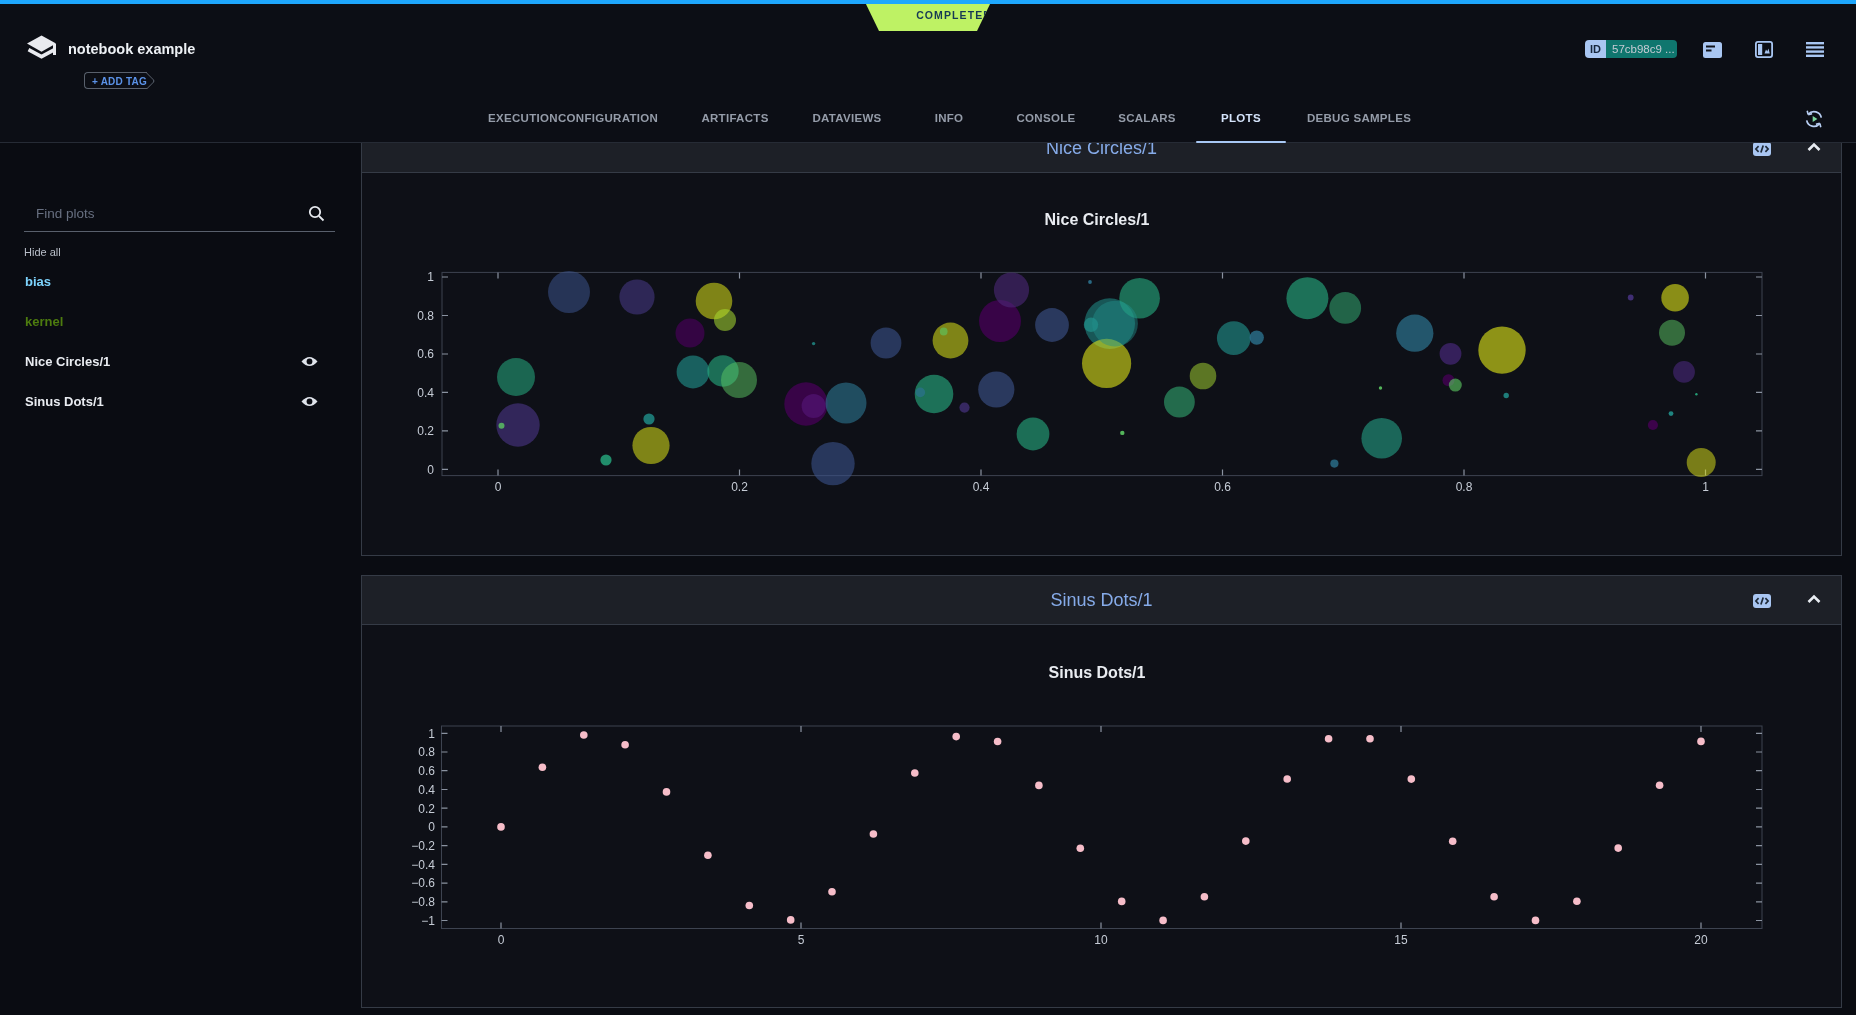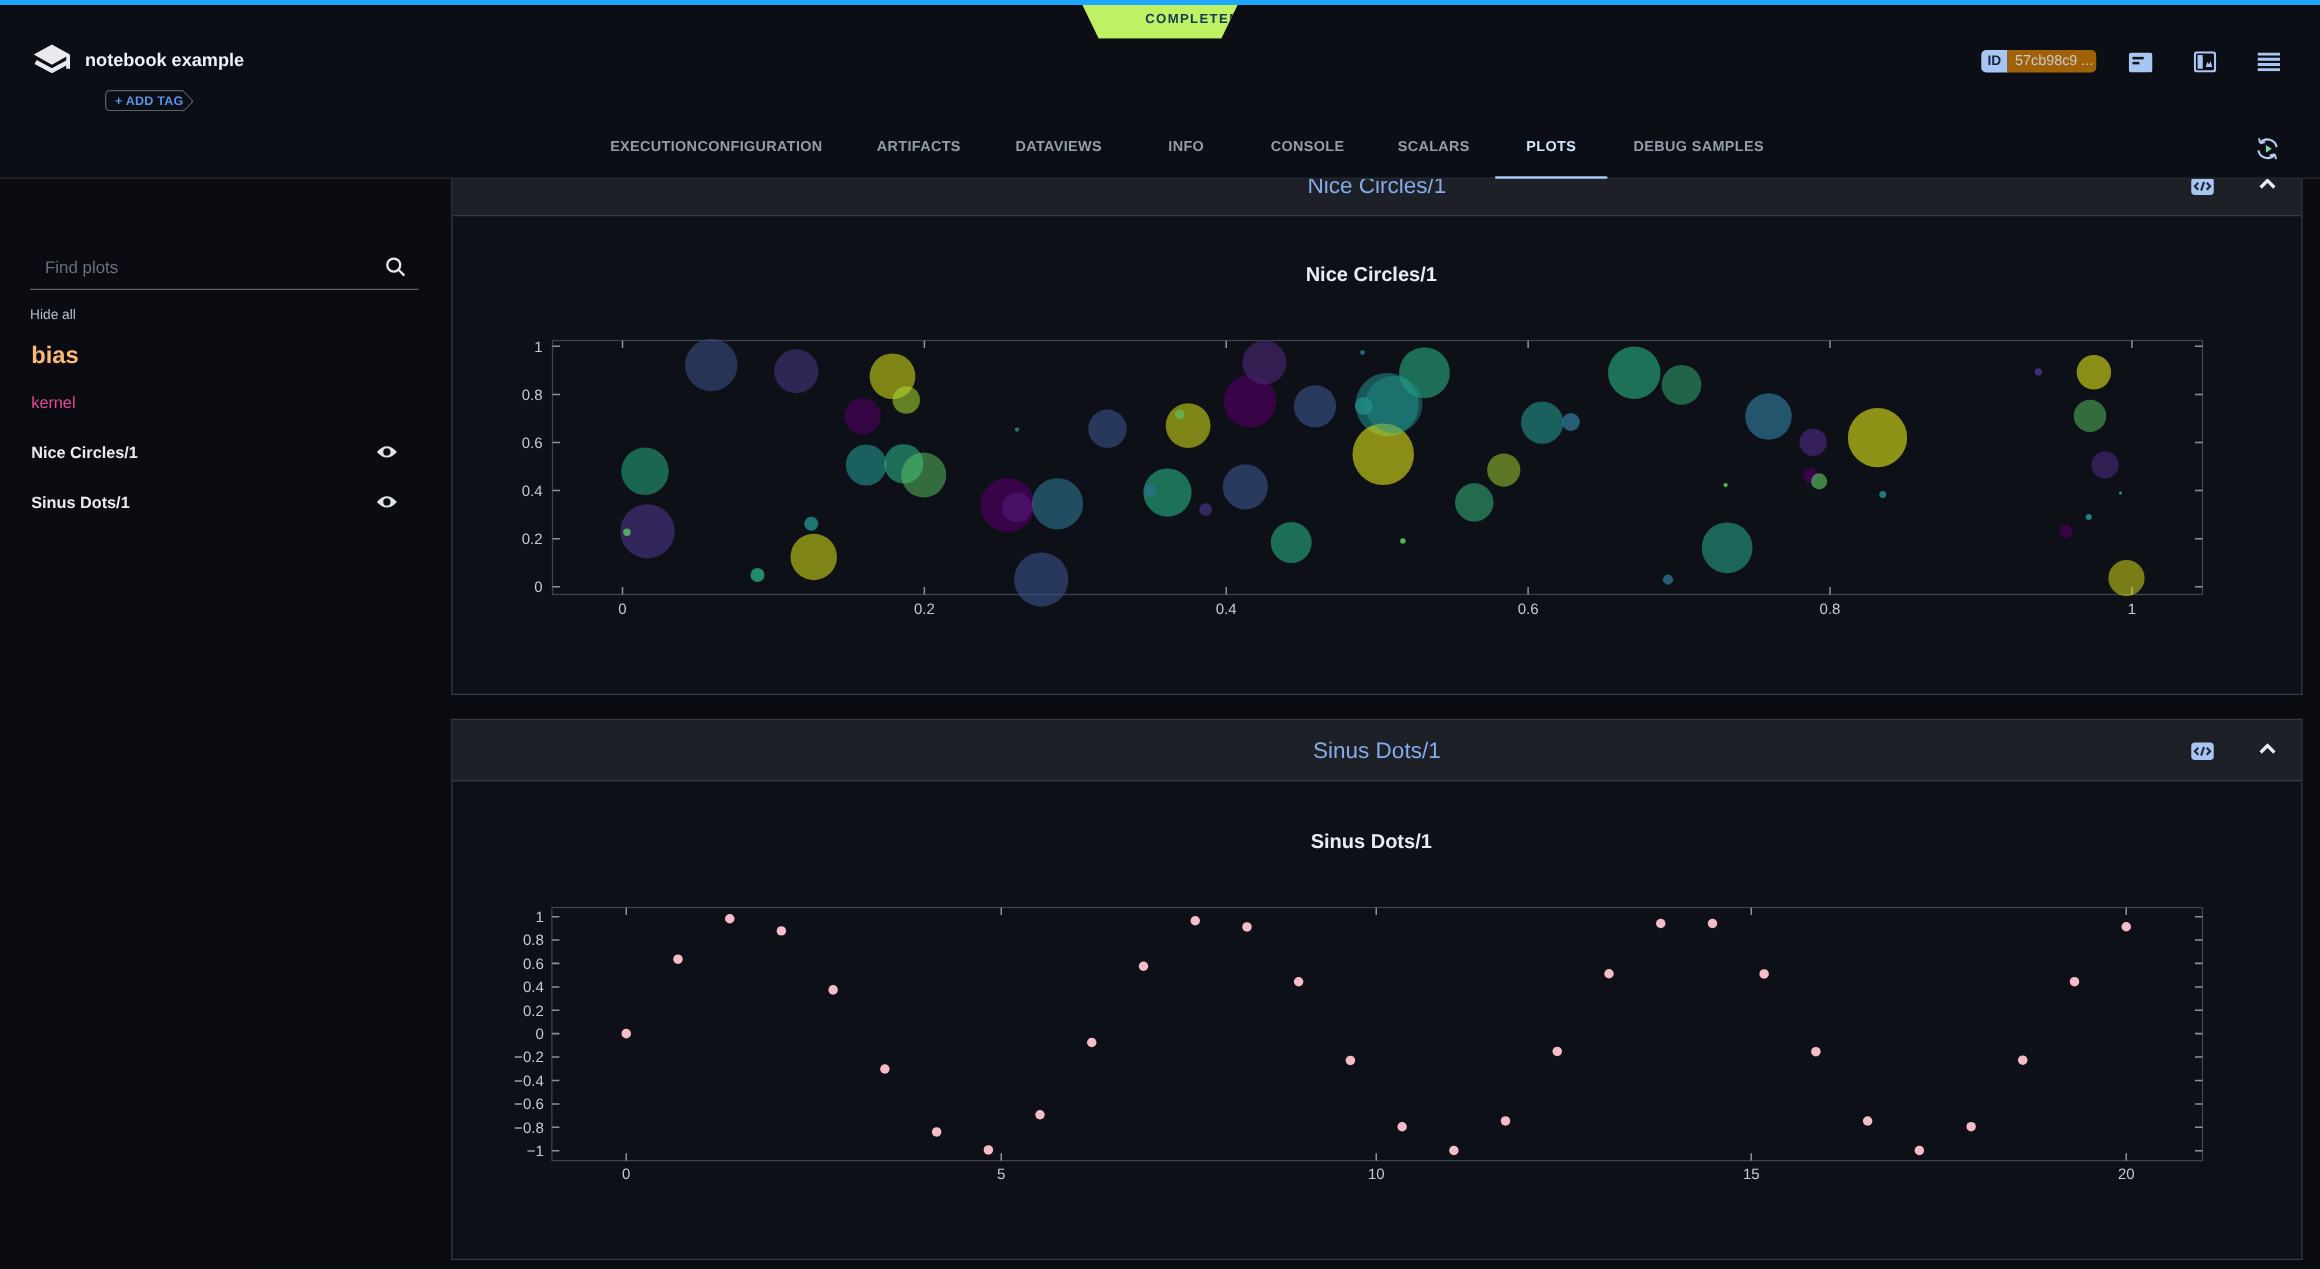--- a/index.html
+++ b/index.html
@@ -19,21 +19,21 @@
 #topbar { position:absolute; left:0; top:0; width:1856px; height:4px; background:#1ea7fd; z-index:12; }
 #ribbon { position:absolute; left:864px; top:0; width:128px; height:31px; background:#bef264; z-index:11;
   clip-path:polygon(0 0,128px 0,113px 31px,15px 31px); color:#173a54; font-size:10.5px; font-weight:bold;
   letter-spacing:1.1px; text-align:right; line-height:30px; }
 #title { position:absolute; left:68px; top:41px; font-size:14.5px; font-weight:bold; color:#edf0f4; z-index:11; }
 .tag { position:absolute; left:84px; top:72px; width:63px; height:17px; border:1px solid #59606c; border-radius:4px 0 0 4px; border-right:none; z-index:11; }
 .tagpoint { position:absolute; left:141px; top:74.6px; width:12px; height:12px; border-top:1px solid #59606c; border-right:1px solid #59606c; transform:rotate(45deg); border-radius:0 3px 0 0; z-index:11; }
 .tagtext { position:absolute; left:92px; top:76px; font-size:10px; font-weight:bold; color:#5b92e8; letter-spacing:.2px; z-index:12; }
 #idchip { position:absolute; left:1585px; top:40px; height:18px; z-index:11; font-weight:bold; }
 #idchip .a { display:inline-block; width:21px; height:18px; background:#a9c6f2; color:#16263d; font-size:11px; border-radius:4px 0 0 4px; text-align:center; line-height:18px; vertical-align:top; }
-#idchip .b { display:inline-block; width:71px; height:18px; background:#a16207; color:#c6cbd4; font-size:11.5px; font-weight:normal; border-radius:0 4px 4px 0; line-height:18px; padding-left:6px; vertical-align:top; }
+#idchip .b { display:inline-block; width:71px; height:18px; background:#0f766e; color:#c6cbd4; font-size:11.5px; font-weight:normal; border-radius:0 4px 4px 0; line-height:18px; padding-left:6px; vertical-align:top; }
 
 
 .tab { position:absolute; top:112px; transform:translateX(-50%); font-size:11.5px; font-weight:bold; letter-spacing:.3px; color:#959ca9; z-index:11; white-space:nowrap; }
 .tab.active { color:#d5e4fb; }
 #tabline { position:absolute; left:1196px; top:140.5px; width:90px; height:2.5px; background:#a8c8f4; border-radius:1px; z-index:11; }
 
 
 .side { position:absolute; z-index:5; }
 </style>
 </head>
@@ -192,22 +192,22 @@
   </svg>
 </div>
 
 <div class="side" style="left:24px;top:206px;font-size:13.5px;color:#687081;margin-left:12px;">Find plots</div>
 <svg class="side" style="left:308px;top:205px;" width="17" height="17" viewBox="0 0 17 17">
       <circle cx="7" cy="7" r="5.2" stroke="#e6e9ee" stroke-width="1.8" fill="none"></circle>
       <path d="M11 11 L15.5 15.5" stroke="#e6e9ee" stroke-width="1.8"></path>
     </svg>
 <div class="side" style="left:24px;top:231px;width:311px;height:1px;background:#59606c;"></div>
 <div class="side" style="left:24px;top:246px;width:311px;text-align:left;font-size:11px;color:#b9bfc9;">Hide all</div>
-<div class="side" style="left:25px;top:274px;font-size:19px;font-weight:bold;color:#fdba74;">bias</div>
-<div class="side" style="left:25px;top:314px;font-size:13px;font-weight:normal;color:#ec4899;">kernel</div>
+<div class="side" style="left:25px;top:274px;font-size:13px;font-weight:bold;color:#7dd3fc;">bias</div>
+<div class="side" style="left:25px;top:314px;font-size:13px;font-weight:bold;color:#4d7c0f;">kernel</div>
 <div class="side" style="left:25px;top:354px;font-size:13px;font-weight:bold;color:#e9ecf1;">Nice Circles/1</div>
 <div class="side" style="left:25px;top:394px;font-size:13px;font-weight:bold;color:#e9ecf1;">Sinus Dots/1</div>
 <svg class="side" style="left:301px;top:355px;" width="17" height="13" viewBox="0 0 17 13">
       <path d="M0.5 6.5 Q8.5 -2.5 16.5 6.5 Q8.5 15.5 0.5 6.5 Z" fill="#dfe3ea"></path>
       <circle cx="8.5" cy="6.5" r="2.9" fill="#0a0c12"></circle>
     </svg>
 <svg class="side" style="left:301px;top:395px;" width="17" height="13" viewBox="0 0 17 13">
       <path d="M0.5 6.5 Q8.5 -2.5 16.5 6.5 Q8.5 15.5 0.5 6.5 Z" fill="#dfe3ea"></path>
       <circle cx="8.5" cy="6.5" r="2.9" fill="#0a0c12"></circle>
     </svg>

